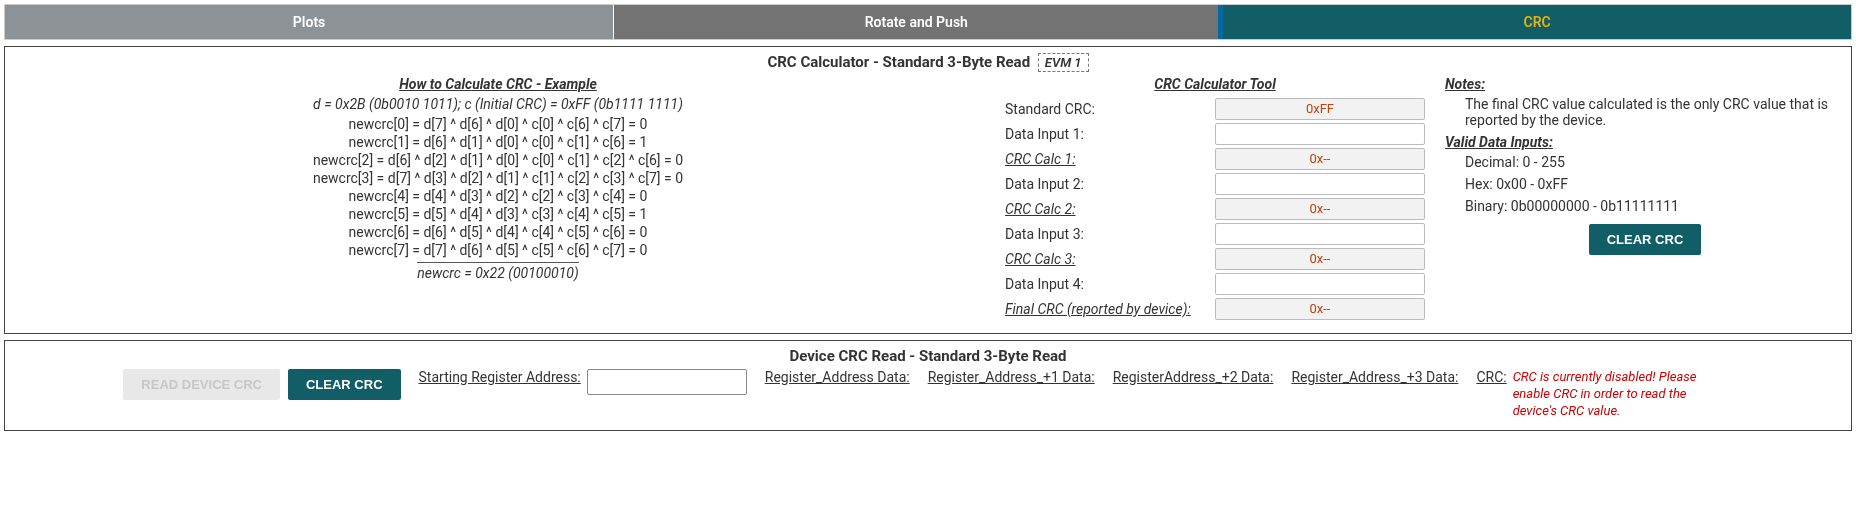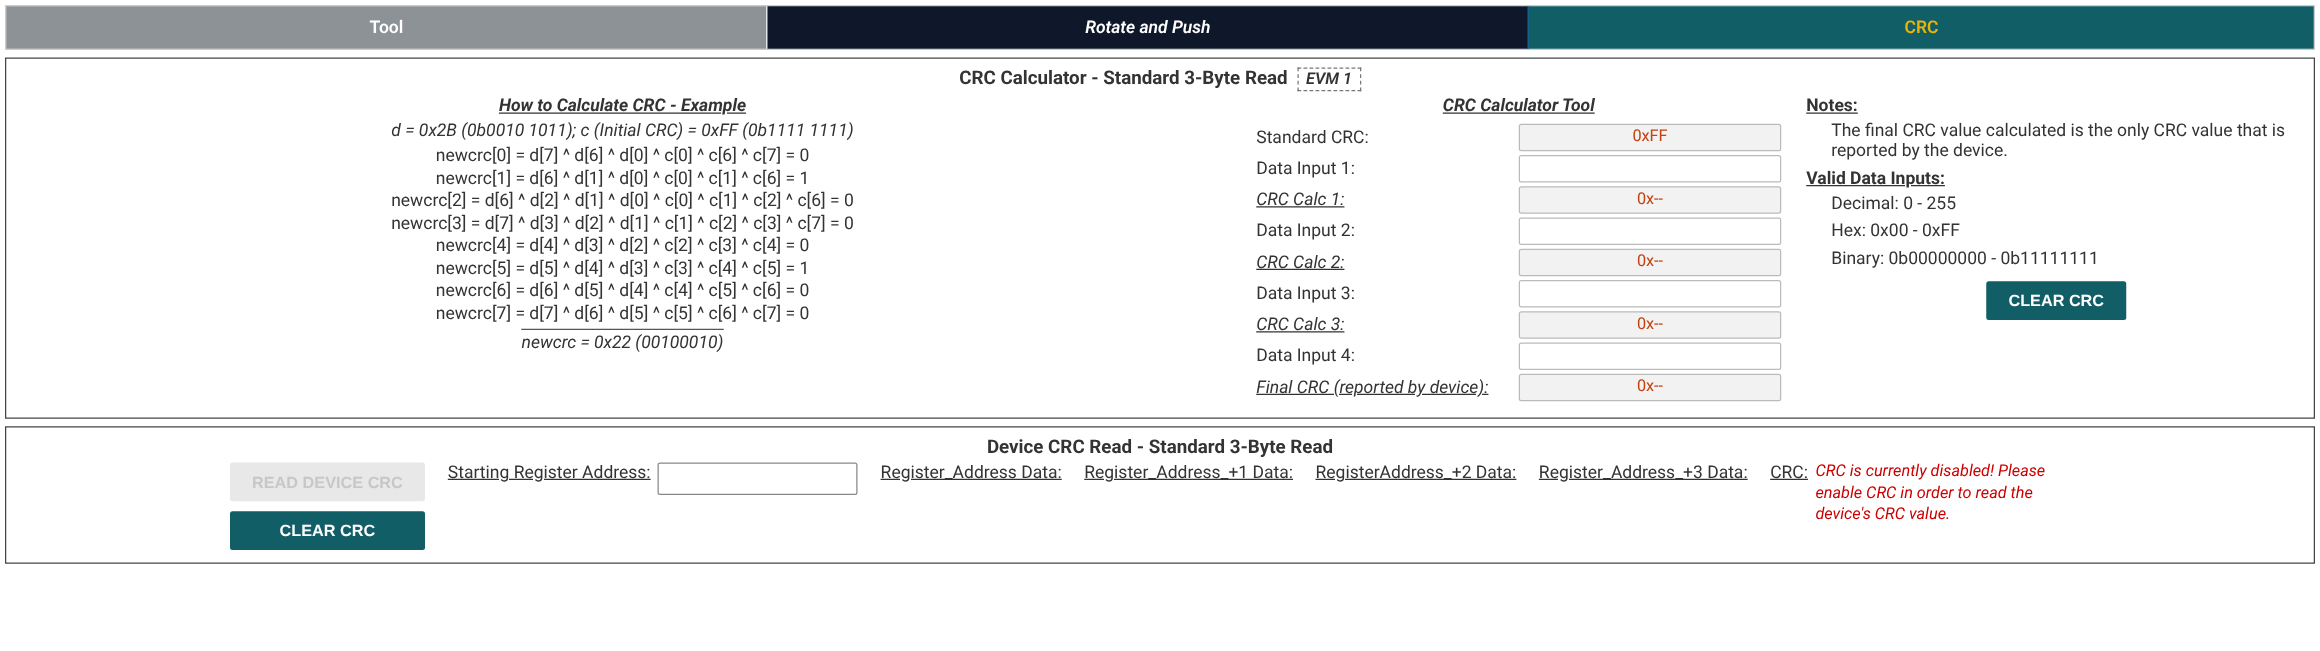--- a/index.html
+++ b/index.html
@@ -1,21 +1,21 @@
 <!DOCTYPE html>
 <html><head>
 <meta charset="utf-8">
 <style>
   * { box-sizing: border-box; margin: 0; padding: 0; }
   body { font-family: "Segoe UI", Roboto, Arial, sans-serif; font-size: 14px; color: #333; background: #fff; }
 
   .tabs { display: flex; height: 36px; border: 1px solid #ccc; margin: 4px; }
   .tab { flex: 1; display: flex; align-items: center; justify-content: center; font-size: 14px; font-weight: 600; cursor: pointer; }
   .tab-plots { flex: 0 0 33%; background: #8d9296; color: #fff; border-right: 1px solid #fff; }
-  .tab-rotate { flex: 0 0 33%; background: #0f172a; color: #fff; border-right: 1px solid #0369a1; font-style: italic; }
+  .tab-rotate { flex: 0 0 33%; background: #737373; color: #fff; border-right: 5px solid #0369a1; }
   .tab-crc { flex: 1; background: #115e67; color: #eab308; }
 
   .panel { border: 1px solid #444; margin: 6px 4px; padding: 4px 6px 10px 6px; }
 
   .panel-title { text-align: center; font-weight: 700; font-size: 15px; margin: 2px 0 4px 0; }
   .badge {
     display: inline-block; border: 1px dashed #777; padding: 1px 6px; margin-left: 4px;
     font-style: italic; font-weight: 600; font-size: 13px;
   }
 
@@ -31,41 +31,41 @@
   .tool-row { display: flex; align-items: center; margin: 3px 0; gap: 10px; }
   .tool-row label { flex: 0 0 200px; text-align: left; font-size: 14px; }
   .tool-row label.ital { font-style: italic; text-decoration: underline; }
   .tool-row .field { flex: 1; }
   .ro-box, .in-box {
     width: 100%; height: 22px; border: 1px solid #bbb; border-radius: 2px;
     background: #f2f2f2; color: #c2410c; text-align: center; font-size: 13px; line-height: 20px;
   }
   .in-box { background: #fff; color: #222; }
 
-  .notes h4 { text-decoration: underline; font-weight: 700; margin-bottom: 4px; }
+  .notes h4 { font-style: italic; text-decoration: underline; font-weight: 700; margin-bottom: 4px; }
   .notes p { margin: 0 0 6px 20px; font-size: 14px; }
   .btn {
     display: inline-block; background: #115e67; color: #fff; border: none;
     padding: 8px 18px; font-size: 13px; font-weight: 600; cursor: pointer; border-radius: 2px;
   }
   .btn.center { display: block; margin: 10px auto 0 auto; }
   .btn.disabled { background: #e8e8e8; color: #c7c7c7; cursor: default; }
 
   .device-grid { display: flex; align-items: flex-start; gap: 18px; justify-content: center; padding: 0 10px; }
   .device-col { display: flex; flex-direction: row; gap: 6px; }
   .device-col .hdr { text-decoration: underline; font-weight: 400; font-size: 14px; white-space: nowrap; }
   .addr-input { width: 160px; height: 26px; border: 1px solid #888; border-radius: 2px; }
   .crc-warn { color: #cc0000; font-style: italic; font-size: 13px; max-width: 220px; line-height: 1.3; }
-  .btn-stack { display: flex; flex-direction: column; gap: 8px; }
+  .btn-stack { display: flex; gap: 8px; }
 </style>
 </head>
 <body>
 
 <div class="tabs">
-  <div class="tab tab-plots">Tool</div>
+  <div class="tab tab-plots">Plots</div>
   <div class="tab tab-rotate">Rotate and Push</div>
   <div class="tab tab-crc">CRC</div>
 </div>
 
 <div class="panel">
   <div class="panel-title">
     <span>CRC Calculator - Standard 3-Byte Read</span>
     <span class="badge">EVM 1</span>
   </div>
 

